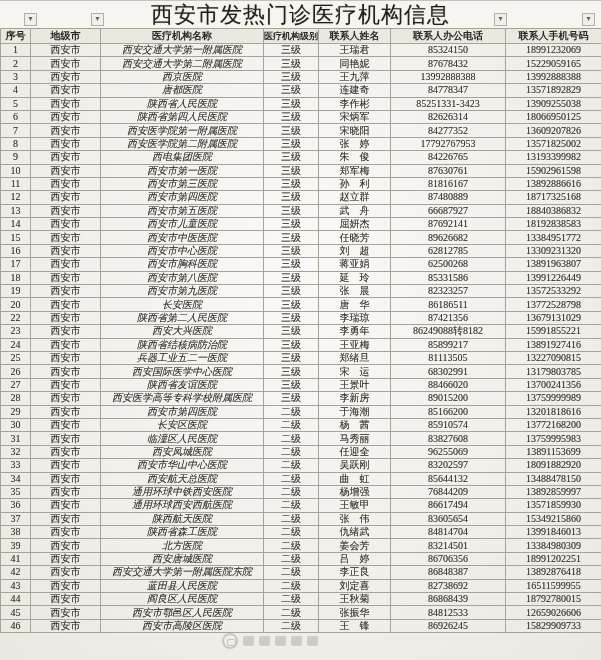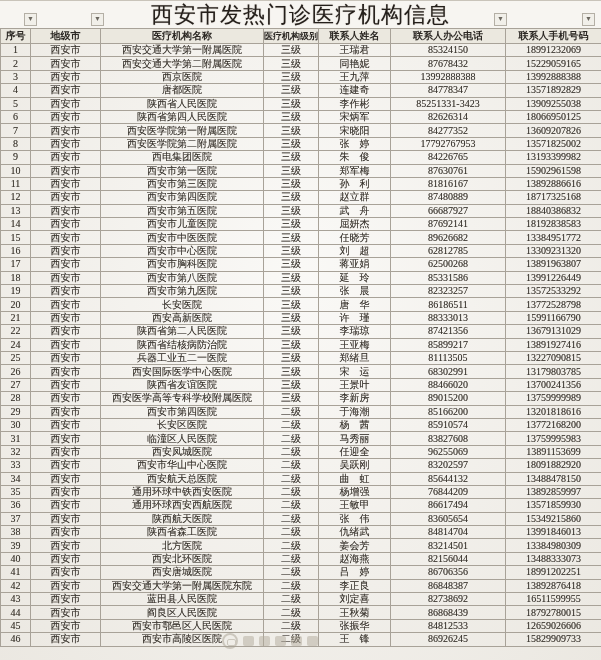--- a/index.html
+++ b/index.html
@@ -68,21 +68,21 @@
   }
   thead th[data-name="column-header-level"]{font-size:9px;margin-left:16px;}
   tbody td{
     height:12.4px;
     line-height:12px;
     font-size:10px;
     color:#37332e;
     text-shadow:0 0 .5px rgba(80,70,55,.5);
   }
   tbody td.c0{color:#3a362f;}
-  tbody td.c2{letter-spacing:0;}
+  tbody td.c2{letter-spacing:0;font-style:italic;}
 
   .watermark{
     position:absolute;
     left:222px;top:629px;
     width:118px;height:22px;
     opacity:.5;
     filter:blur(.7px);
     display:flex;align-items:center;
     pointer-events:none;
   }
@@ -325,38 +325,38 @@
         <tr data-name="table-row">
           <td class="c0" data-name="cell-no">20</td>
           <td class="c1" data-name="cell-city">西安市</td>
           <td class="c2" data-name="cell-institution">长安医院</td>
           <td class="c3" data-name="cell-level">三级</td>
           <td class="c4" data-name="cell-contact">唐　华</td>
           <td class="c5" data-name="cell-office-phone">86186511</td>
           <td class="c6" data-name="cell-mobile">13772528798</td>
         </tr>
         <tr data-name="table-row">
-          <td class="c0" data-name="cell-no">21</td>
-          <td class="c1" data-name="cell-city">西安市</td>
-          <td class="c2" data-name="cell-institution">西安高新医院</td>
-          <td class="c3" data-name="cell-level">三级</td>
-          <td class="c4" data-name="cell-contact">许　瑾</td>
-          <td class="c5" data-name="cell-office-phone">88333013</td>
-          <td class="c6" data-name="cell-mobile">15991166790</td>
-        </tr>
-        <tr data-name="table-row">
           <td class="c0" data-name="cell-no">22</td>
           <td class="c1" data-name="cell-city">西安市</td>
           <td class="c2" data-name="cell-institution">陕西省第二人民医院</td>
           <td class="c3" data-name="cell-level">三级</td>
           <td class="c4" data-name="cell-contact">李瑞琼</td>
           <td class="c5" data-name="cell-office-phone">87421356</td>
           <td class="c6" data-name="cell-mobile">13679131029</td>
         </tr>
         <tr data-name="table-row">
+          <td class="c0" data-name="cell-no">23</td>
+          <td class="c1" data-name="cell-city">西安市</td>
+          <td class="c2" data-name="cell-institution">西安大兴医院</td>
+          <td class="c3" data-name="cell-level">三级</td>
+          <td class="c4" data-name="cell-contact">李勇年</td>
+          <td class="c5" data-name="cell-office-phone">86249088转8182</td>
+          <td class="c6" data-name="cell-mobile">15991855221</td>
+        </tr>
+        <tr data-name="table-row">
           <td class="c0" data-name="cell-no">24</td>
           <td class="c1" data-name="cell-city">西安市</td>
           <td class="c2" data-name="cell-institution">陕西省结核病防治院</td>
           <td class="c3" data-name="cell-level">三级</td>
           <td class="c4" data-name="cell-contact">王亚梅</td>
           <td class="c5" data-name="cell-office-phone">85899217</td>
           <td class="c6" data-name="cell-mobile">13891927416</td>
         </tr>
         <tr data-name="table-row">
           <td class="c0" data-name="cell-no">25</td>
@@ -485,29 +485,20 @@
           <td class="c6" data-name="cell-mobile">13991846013</td>
         </tr>
         <tr data-name="table-row">
           <td class="c0" data-name="cell-no">39</td>
           <td class="c1" data-name="cell-city">西安市</td>
           <td class="c2" data-name="cell-institution">北方医院</td>
           <td class="c3" data-name="cell-level">二级</td>
           <td class="c4" data-name="cell-contact">姜会芳</td>
           <td class="c5" data-name="cell-office-phone">83214501</td>
           <td class="c6" data-name="cell-mobile">13384980309</td>
-        </tr>
-        <tr data-name="table-row">
-          <td class="c0" data-name="cell-no">40</td>
-          <td class="c1" data-name="cell-city">西安市</td>
-          <td class="c2" data-name="cell-institution">西安北环医院</td>
-          <td class="c3" data-name="cell-level">二级</td>
-          <td class="c4" data-name="cell-contact">赵海燕</td>
-          <td class="c5" data-name="cell-office-phone">82156044</td>
-          <td class="c6" data-name="cell-mobile">13488333073</td>
         </tr>
         <tr data-name="table-row">
           <td class="c0" data-name="cell-no">41</td>
           <td class="c1" data-name="cell-city">西安市</td>
           <td class="c2" data-name="cell-institution">西安唐城医院</td>
           <td class="c3" data-name="cell-level">二级</td>
           <td class="c4" data-name="cell-contact">吕　婷</td>
           <td class="c5" data-name="cell-office-phone">86706356</td>
           <td class="c6" data-name="cell-mobile">18991202251</td>
         </tr>

